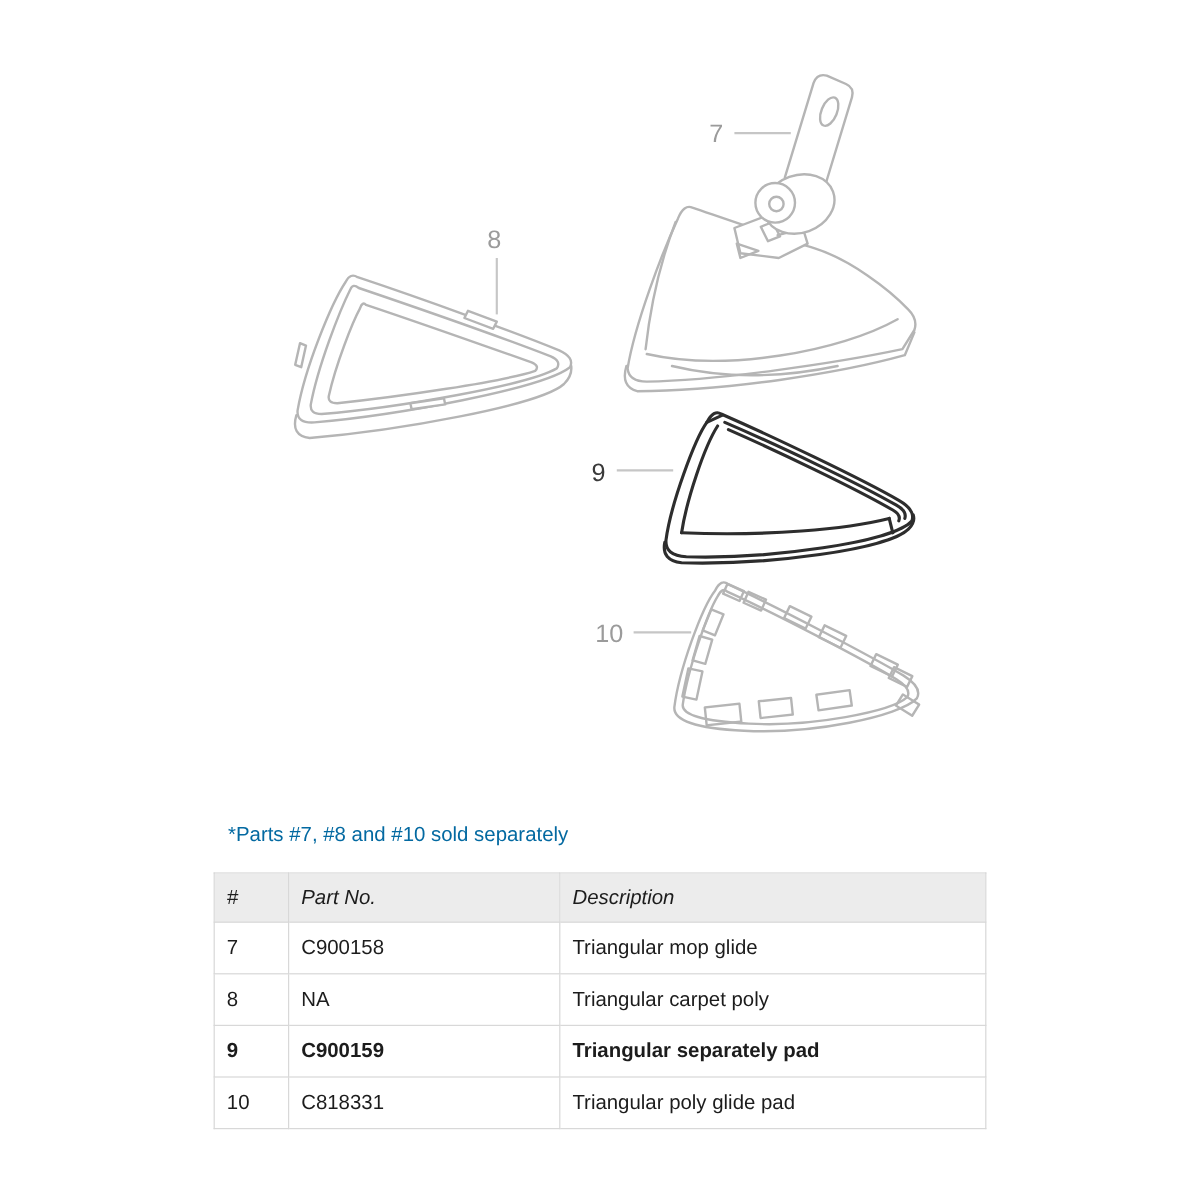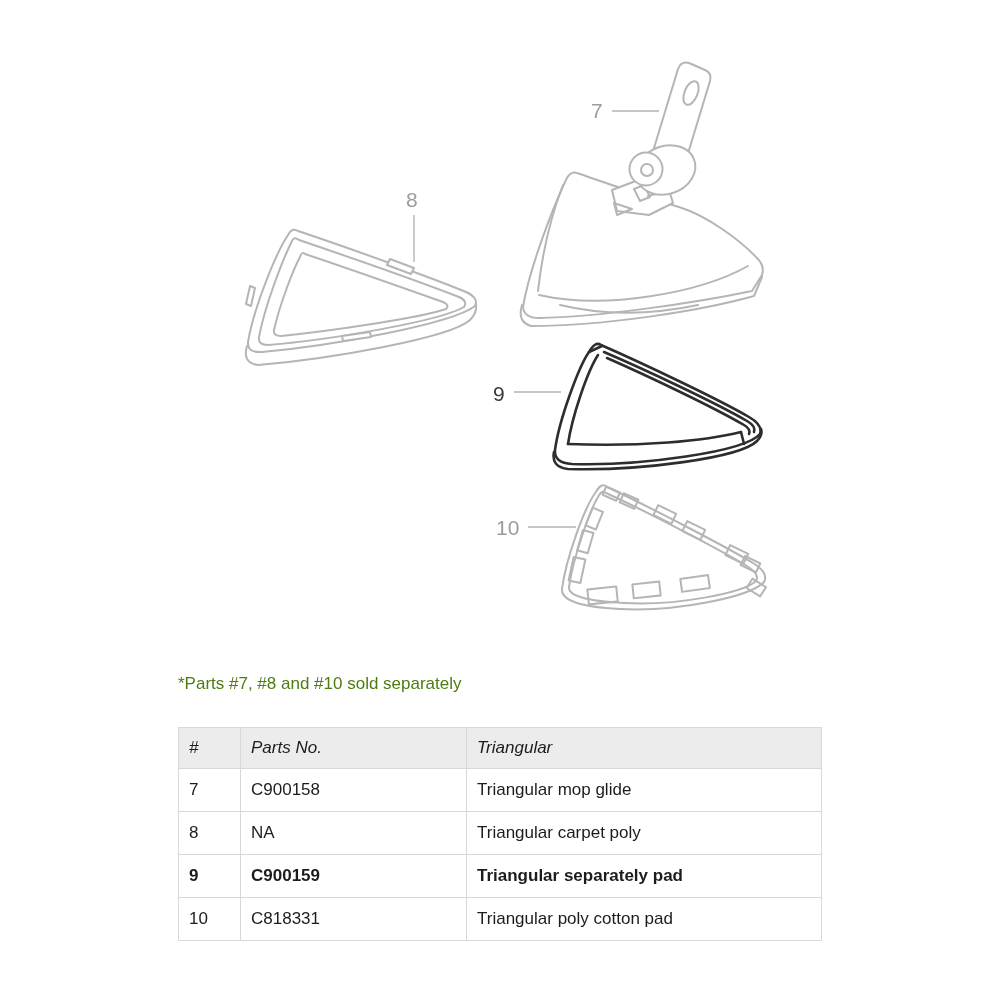--- a/index.html
+++ b/index.html
@@ -17,22 +17,22 @@
 
   .part-label {
     font-family: "Liberation Sans", sans-serif;
     font-size: 21px;
     fill: #9b9b9b;
   }
   .part-label--dark { fill: #3a3a3a; }
 
   .note {
     position: absolute; left: 178px; top: 674px;
-    margin: 0;
-    font-size: 17px; color: #4d7c0f;
+    margin: 12px;
+    font-size: 17px; color: #0369a1;
   }
 
   table.parts-table {
     position: absolute; left: 178px; top: 727px;
     width: 643px;
     border-collapse: collapse;
     table-layout: fixed;
     font-size: 17px; color: #1c1c1c;
   }
   .parts-table th, .parts-table td {
@@ -203,22 +203,22 @@
 
 <table class="parts-table">
   <colgroup>
     <col style="width:62px">
     <col style="width:226px">
     <col style="width:355px">
   </colgroup>
   <thead>
     <tr>
       <th>#</th>
-      <th>Parts No.</th>
-      <th>Triangular</th>
+      <th>Part No.</th>
+      <th>Description</th>
     </tr>
   </thead>
   <tbody>
     <tr>
       <td>7</td>
       <td>C900158</td>
       <td>Triangular mop glide</td>
     </tr>
     <tr>
       <td>8</td>
@@ -226,16 +226,16 @@
       <td>Triangular carpet poly</td>
     </tr>
     <tr class="row-highlight">
       <td>9</td>
       <td>C900159</td>
       <td>Triangular separately pad</td>
     </tr>
     <tr>
       <td>10</td>
       <td>C818331</td>
-      <td>Triangular poly cotton pad</td>
+      <td>Triangular poly glide pad</td>
     </tr>
   </tbody>
 </table>
 
 </body></html>

